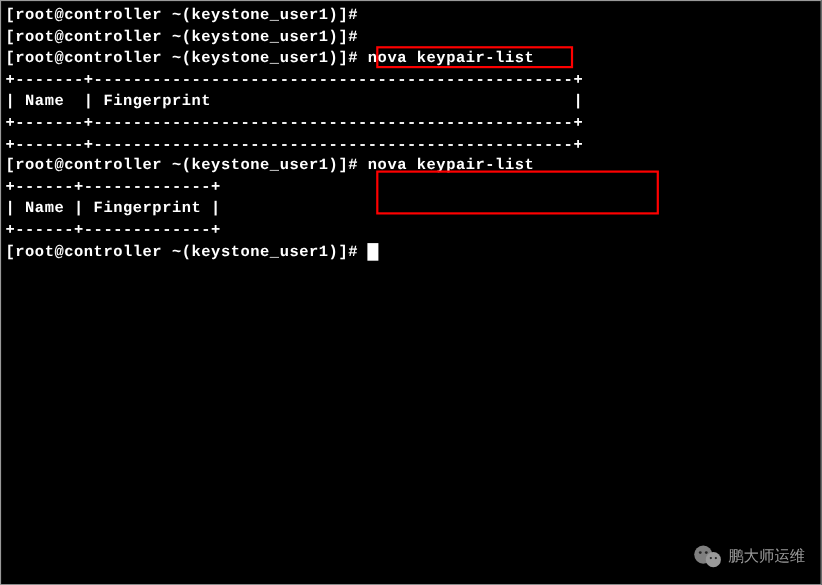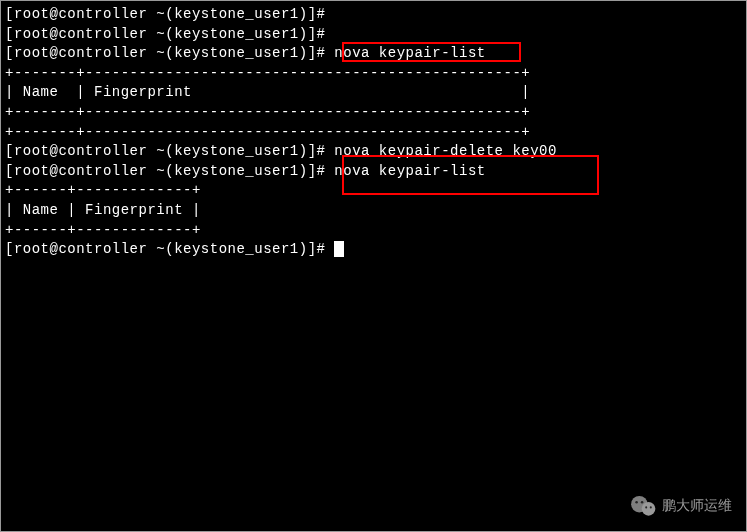--- a/index.html
+++ b/index.html
@@ -16,20 +16,21 @@
       height: 532px;
       padding: 4px;
       position: relative;
       overflow: hidden;
       border: 1px solid #999;
     }
     .line {
       white-space: pre;
       line-height: 1.4;
       letter-spacing: 0.5px;
+      font-weight: bold;
     }
     .highlight-box {
       position: absolute;
       border: 2px solid #ff0000;
       pointer-events: none;
     }
     .box1 {
       top: 41px;
       left: 341px;
       width: 179px;
@@ -80,21 +81,20 @@
 <div class="highlight-box box2"></div>
 
 <div>
   <div class="line"><span>[root@controller ~(keystone_user1)]# </span></div>
   <div class="line"><span>[root@controller ~(keystone_user1)]# </span></div>
   <div class="line"><span>[root@controller ~(keystone_user1)]# </span><span>nova keypair-list</span></div>
   <div class="line">+-------+-------------------------------------------------+</div>
   <div class="line">| Name  | Fingerprint                                     |</div>
   <div class="line">+-------+-------------------------------------------------+</div>
   <div class="line">+-------+-------------------------------------------------+</div>
-  <div class="line"><span>[root@controller ~(keystone_user1)]# </span><span>nova keypair-delete key00</span></div>
   <div class="line"><span>[root@controller ~(keystone_user1)]# </span><span>nova keypair-list</span></div>
   <div class="line">+------+-------------+</div>
   <div class="line">| Name | Fingerprint |</div>
   <div class="line">+------+-------------+</div>
   <div class="line"><span>[root@controller ~(keystone_user1)]# </span><span class="cursor"></span></div>
 </div>
 
 <div class="watermark">
   <span class="wechat-icon">
     <svg viewBox="0 0 28 24">

